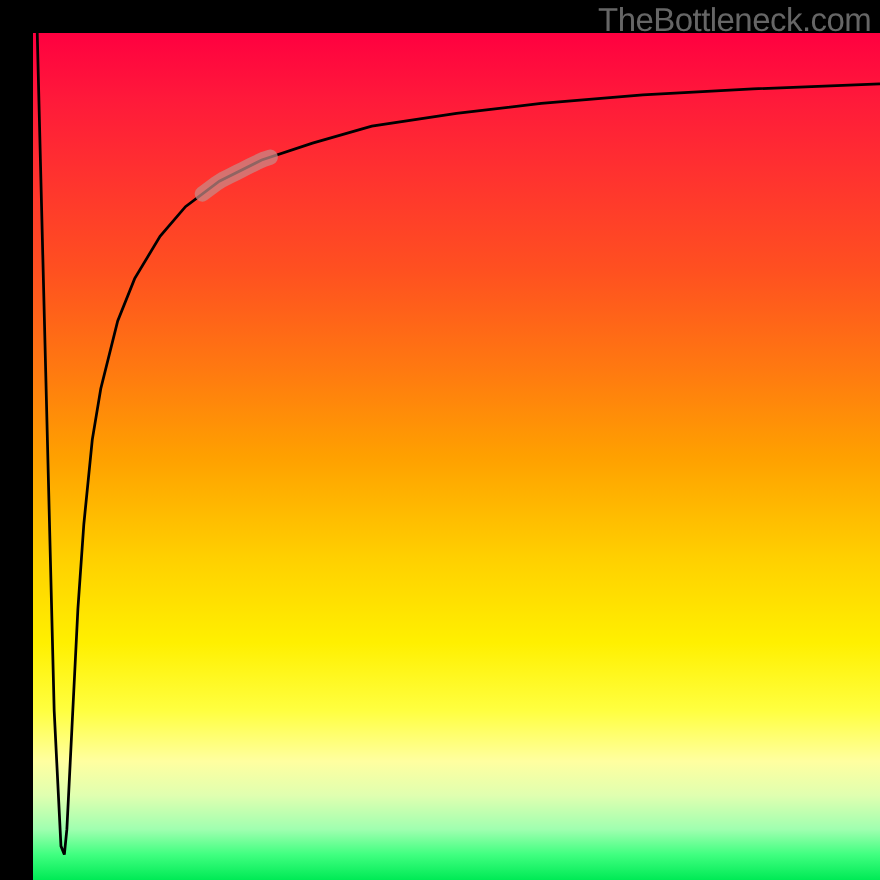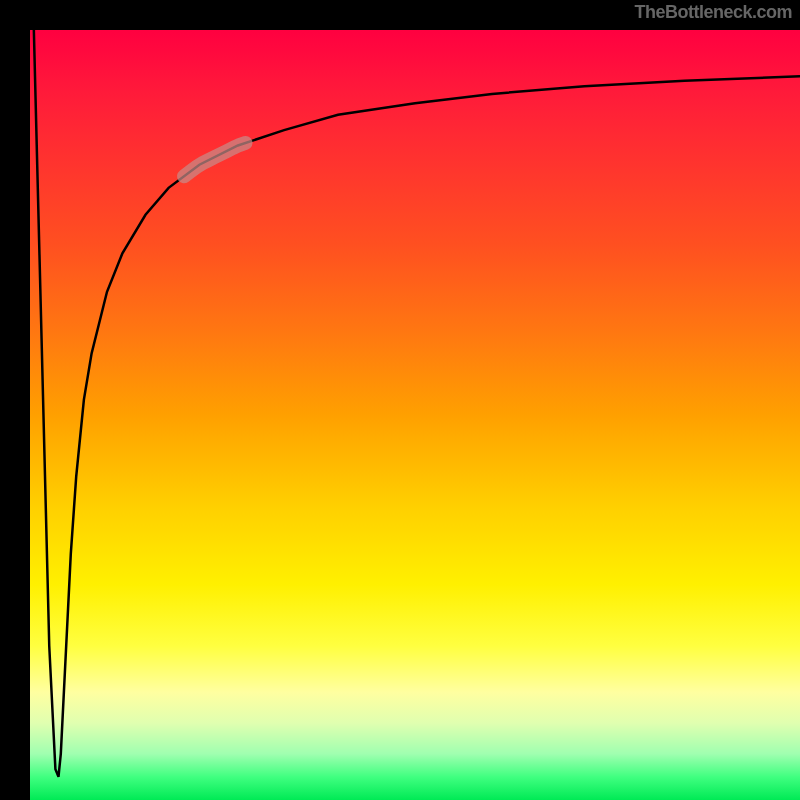--- a/index.html
+++ b/index.html
@@ -8,22 +8,22 @@
     height: 800px;
     background: #000;
     font-family: Arial, Helvetica, sans-serif;
     position: relative;
   }
   .attribution {
     position: absolute;
     top: 2px;
     right: 8px;
     color: #666;
-    font-size: 18px;
-    font-weight: 700;
+    font-size: 30px;
+    font-weight: 400;
     letter-spacing: -0.5px;
   }
   .plot-frame {
     position: absolute;
     top: 30px;
     left: 30px;
     width: 770px;
     height: 770px;
     background: linear-gradient(to bottom,
       #ff0040 0%,

